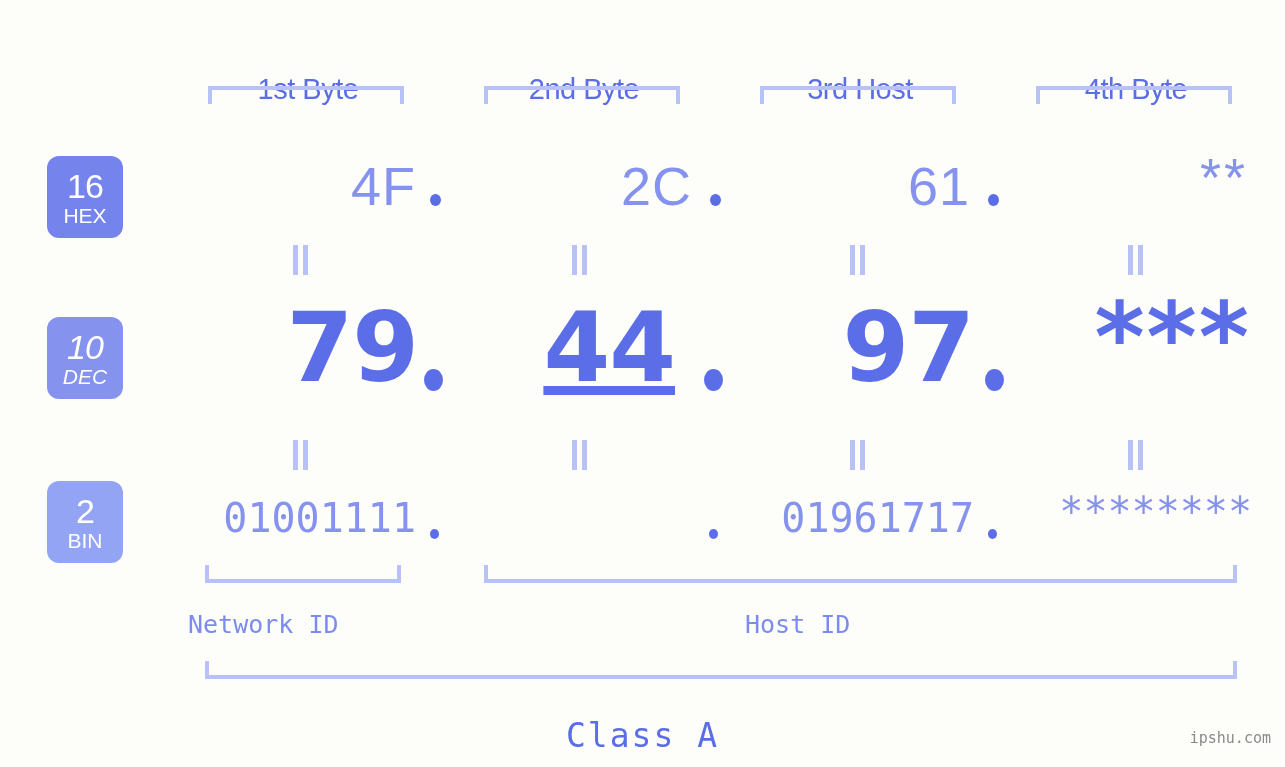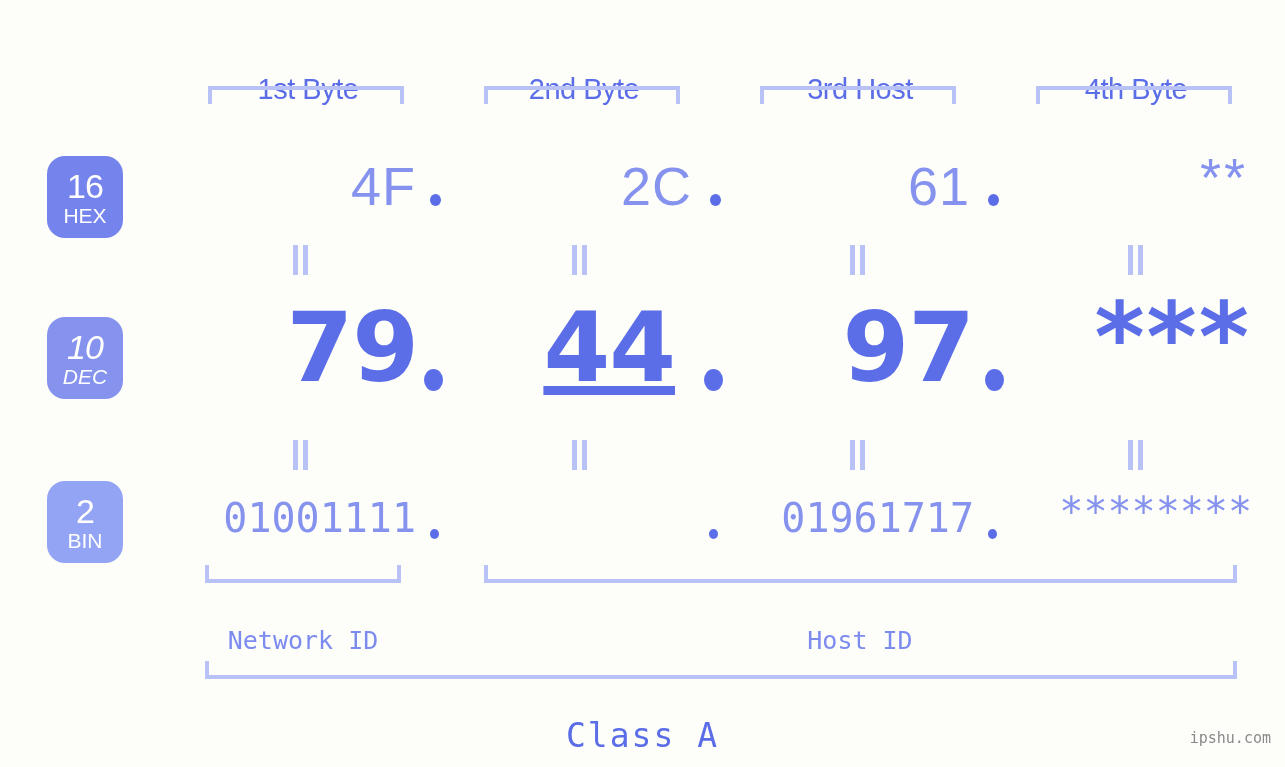--- a/index.html
+++ b/index.html
@@ -58,21 +58,21 @@
     border-right: 4px solid #b9c2f7;
     box-sizing: border-box;
   }
 
   
   .badge {
     position: absolute;
     left: 47px;
     width: 76px;
     height: 82px;
-    border-radius: 18px;
+    border-radius: 12px;
     display: flex;
     flex-direction: column;
     align-items: center;
     justify-content: center;
     color: #ffffff;
     line-height: 1;
   }
   .badge-num {
     font-family: "Liberation Sans", sans-serif;
     font-size: 34px;
@@ -154,23 +154,21 @@
   .eq span.b2 { left: 10px; }
 
   
   .id-label {
     position: absolute;
     top: 610px;
     font-family: "DejaVu Sans Mono", monospace;
     font-size: 25px;
     font-weight: 400;
     color: #7b8bee;
-    text-align: center;
-    white-space: nowrap;
-    margin-top: 16px;
+    white-space: nowrap;
   }
 
   
   .class-label {
     position: absolute;
     top: 716px;
     left: 0;
     width: 1285px;
     text-align: center;
     font-family: "DejaVu Sans Mono", monospace;

